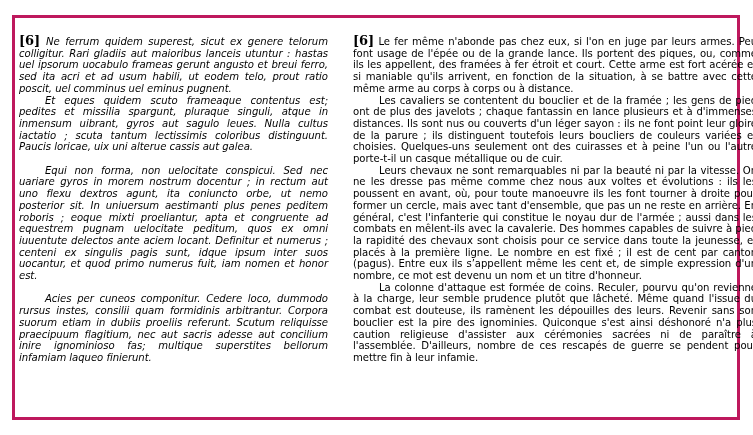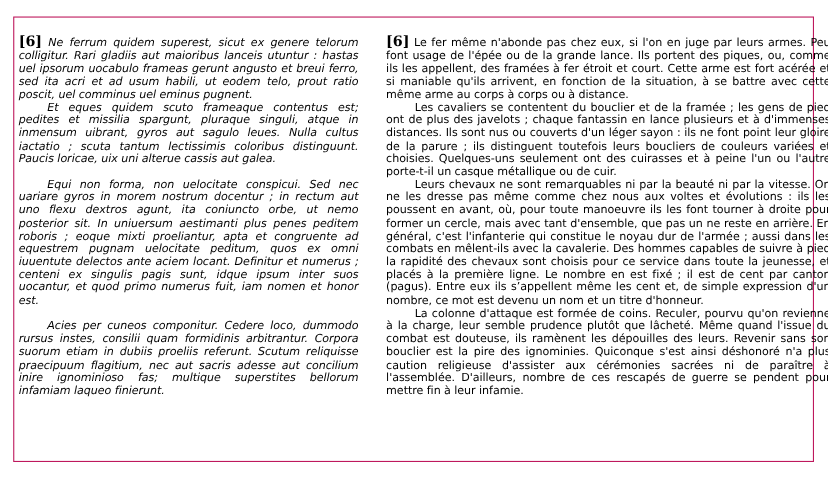--- a/index.html
+++ b/index.html
@@ -1,19 +1,19 @@
 <!DOCTYPE html>
 <html><head>
 <meta charset="utf-8">
 <style>
   html, body { margin: 0; padding: 0; background: #ffffff; }
   body { width: 753px; height: 435px; position: relative; overflow: hidden; }
   .frame {
     position: absolute; left: 12px; top: 15px; width: 728px; height: 405px;
-    border: 1px solid #be185d; box-sizing: border-box;
+    border: 3px solid #be185d; box-sizing: border-box;
   }
   .col {
     position: absolute; top: 17px;
     font-family: "DejaVu Sans", sans-serif;
     font-size: 10.1px; line-height: 11.7px; color: #000;
     text-align: justify; letter-spacing: -0.05px;
   }
   .col-latin { left: 4px; width: 309px; font-style: italic; }
   .col-french { left: 338px; width: 404px; }
   .col p { margin: 0; text-indent: 26px; }

